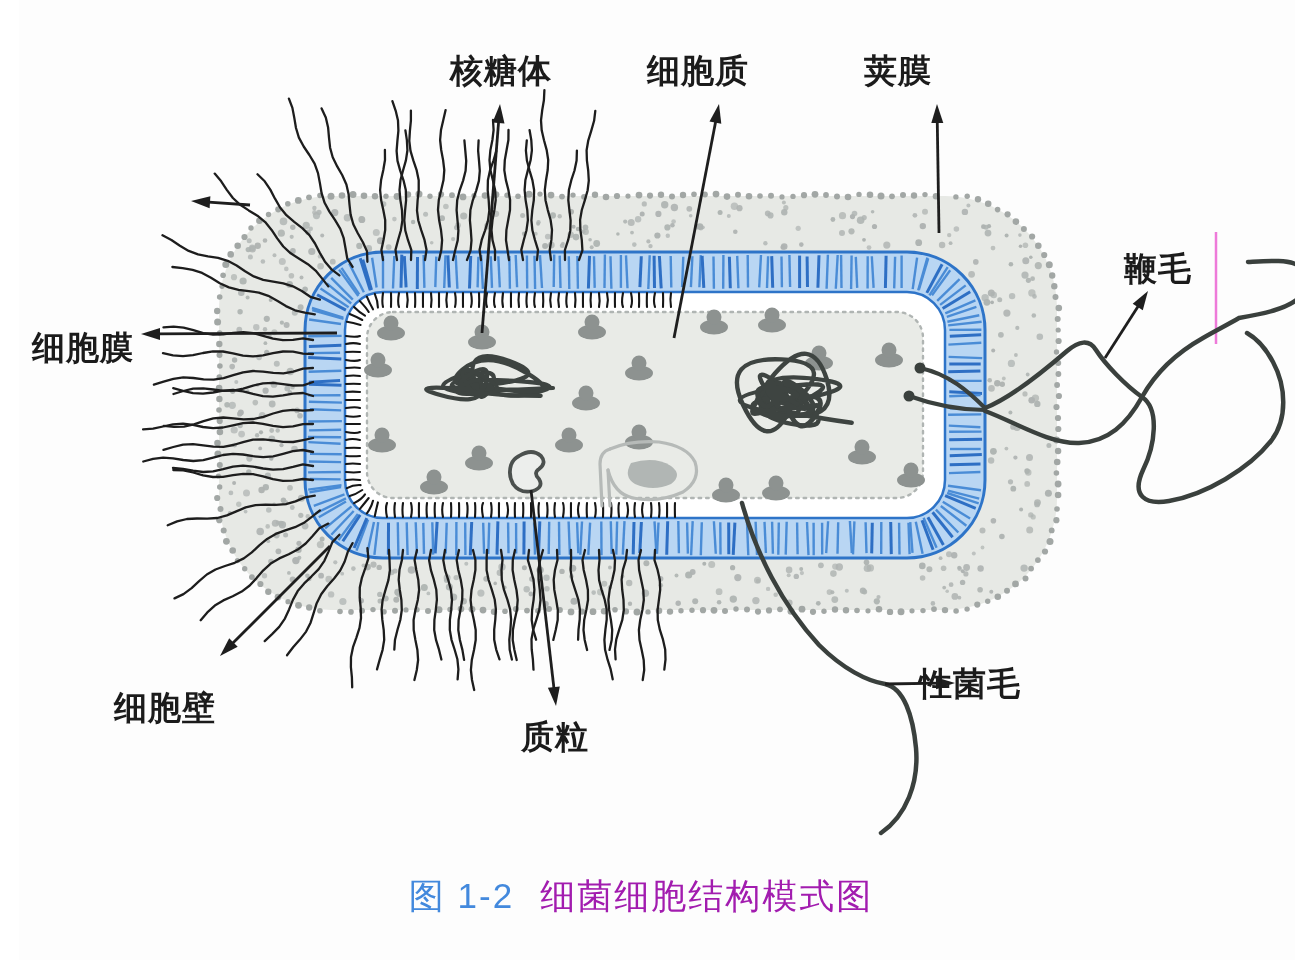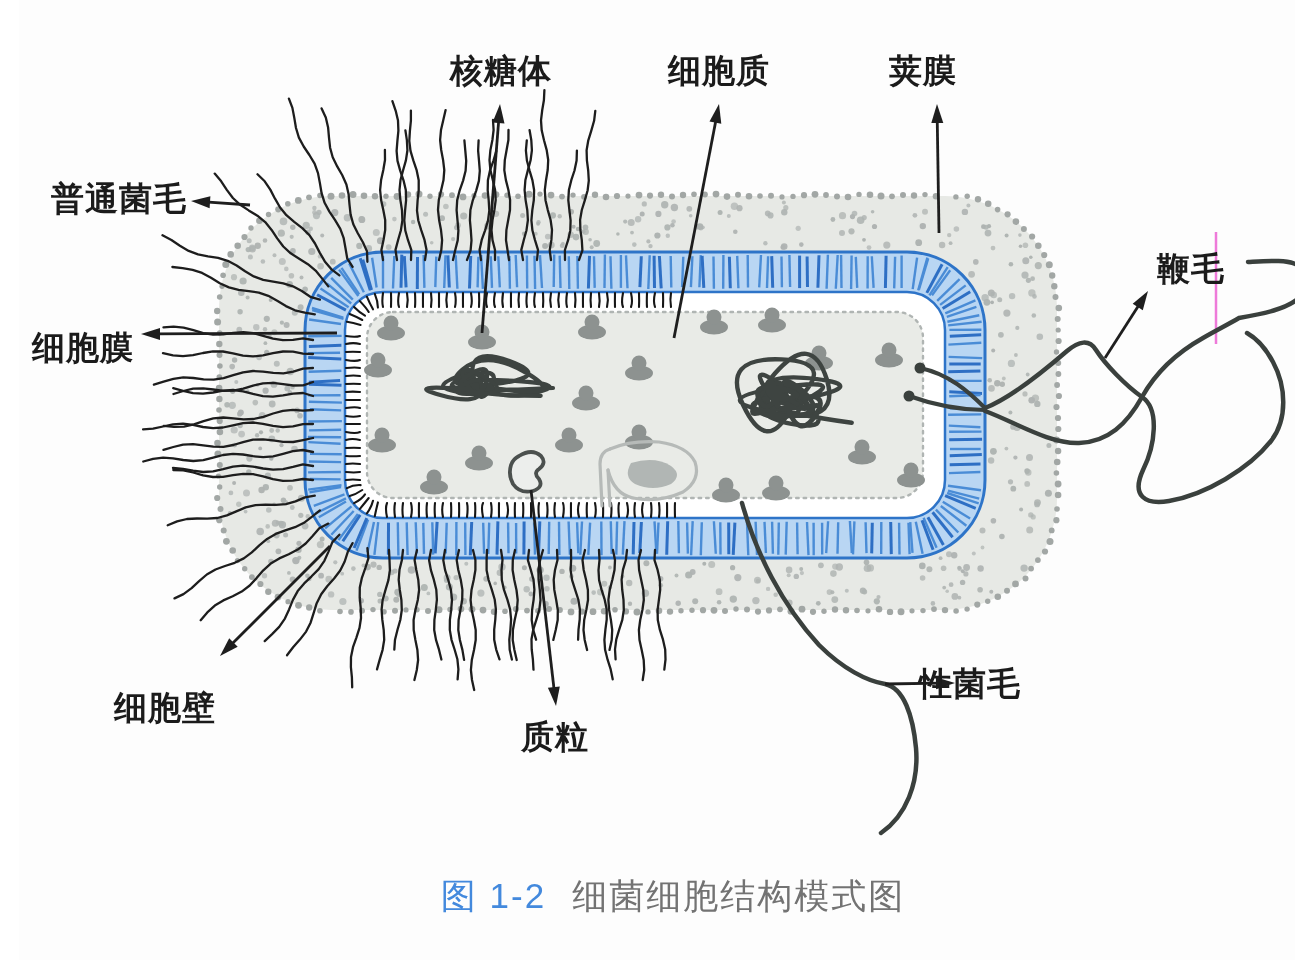--- a/index.html
+++ b/index.html
@@ -4,23 +4,23 @@
 <style>
   html,body{margin:0;padding:0;background:#ffffff;}
   .stage{position:relative;width:1276px;height:960px;margin:0 auto;background:#fdfdfd;overflow:hidden;
          font-family:"Liberation Serif", serif;text-align:right;}
   svg.diagram{position:absolute;left:0;top:0;width:1314px;height:960px;}
   .lbl{position:absolute;transform:translate(-50%,-50%);white-space:nowrap;
        font-size:33px;font-weight:600;color:#1b1b1b;letter-spacing:1px;
        font-family:"Liberation Serif", serif;}
   .caption{position:absolute;left:622px;top:896px;transform:translate(-50%,-50%);
        display:flex;align-items:baseline;gap:26px;white-space:nowrap;
-       font-family:"Liberation Sans", sans-serif;font-size:35px;font-weight:500;letter-spacing:2px;margin-left:32px;}
+       font-family:"Liberation Sans", sans-serif;font-size:35px;font-weight:500;letter-spacing:2px;}
   .cap-num{color:#4389dd;}
-  .cap-title{color:#737373;}
+  .cap-title{color:#a21caf;}
 </style>
 </head>
 <body>
 
 <div class="stage">
 
   <svg class="diagram" viewBox="0 0 1314 960">
     <g id="g-capsule">
         <path d="M312,196 h614 a112,112 0 0 1 112,112 v190 a112,112 0 0 1 -112,112 h-614 a112,112 0 0 1 -112,-112 v-190 a112,112 0 0 1 112,-112 z" fill="#e7e9e5"></path>
         <circle cx="931.6" cy="243.2" r="1.9" fill="#aeb3b1" opacity="0.87"></circle>
@@ -1124,27 +1124,26 @@
         <line x1="512" y1="490" x2="535.4" y2="692.1" stroke="#1e1e1e" stroke-width="2.8"></line>
         <path d="M537,706 L528.9,687.8 L540.8,686.4 Z" fill="#1e1e1e"></path>
         <line x1="1086" y1="358" x2="1121.4" y2="302.8" stroke="#1e1e1e" stroke-width="2.8"></line>
         <path d="M1129,291 L1123.8,310.2 L1113.7,303.7 Z" fill="#1e1e1e"></path>
         <line x1="866" y1="684" x2="922.0" y2="683.2" stroke="#1e1e1e" stroke-width="2.8"></line>
         <path d="M936,683 L917.1,689.3 L916.9,677.3 Z" fill="#1e1e1e"></path>
       </g>
   </svg>
 
   <div class="lbl" style="left:482px;top:71px">核糖体</div>
-  <div class="lbl" style="left:700px;top:71px">细胞质</div>
-  <div class="lbl" style="left:904px;top:71px">荚膜</div>
-  <div class="lbl" style="left:100px;top:199px">普通菌毛</div>
+  <div class="lbl" style="left:679px;top:71px">细胞质</div>
+  <div class="lbl" style="left:879px;top:71px">荚膜</div>
   <div class="lbl" style="left:64px;top:348px">细胞膜</div>
   <div class="lbl" style="left:146px;top:708px">细胞壁</div>
   <div class="lbl" style="left:536px;top:737px">质粒</div>
-  <div class="lbl" style="left:1172px;top:269px">鞭毛</div>
+  <div class="lbl" style="left:1139px;top:269px">鞭毛</div>
   <div class="lbl" style="left:951px;top:684px">性菌毛</div>
 
   <div class="caption">
     <span class="cap-num">图 1-2</span>
     <span class="cap-title">细菌细胞结构模式图</span>
   </div>
 
 </div>
 
 </body></html>

